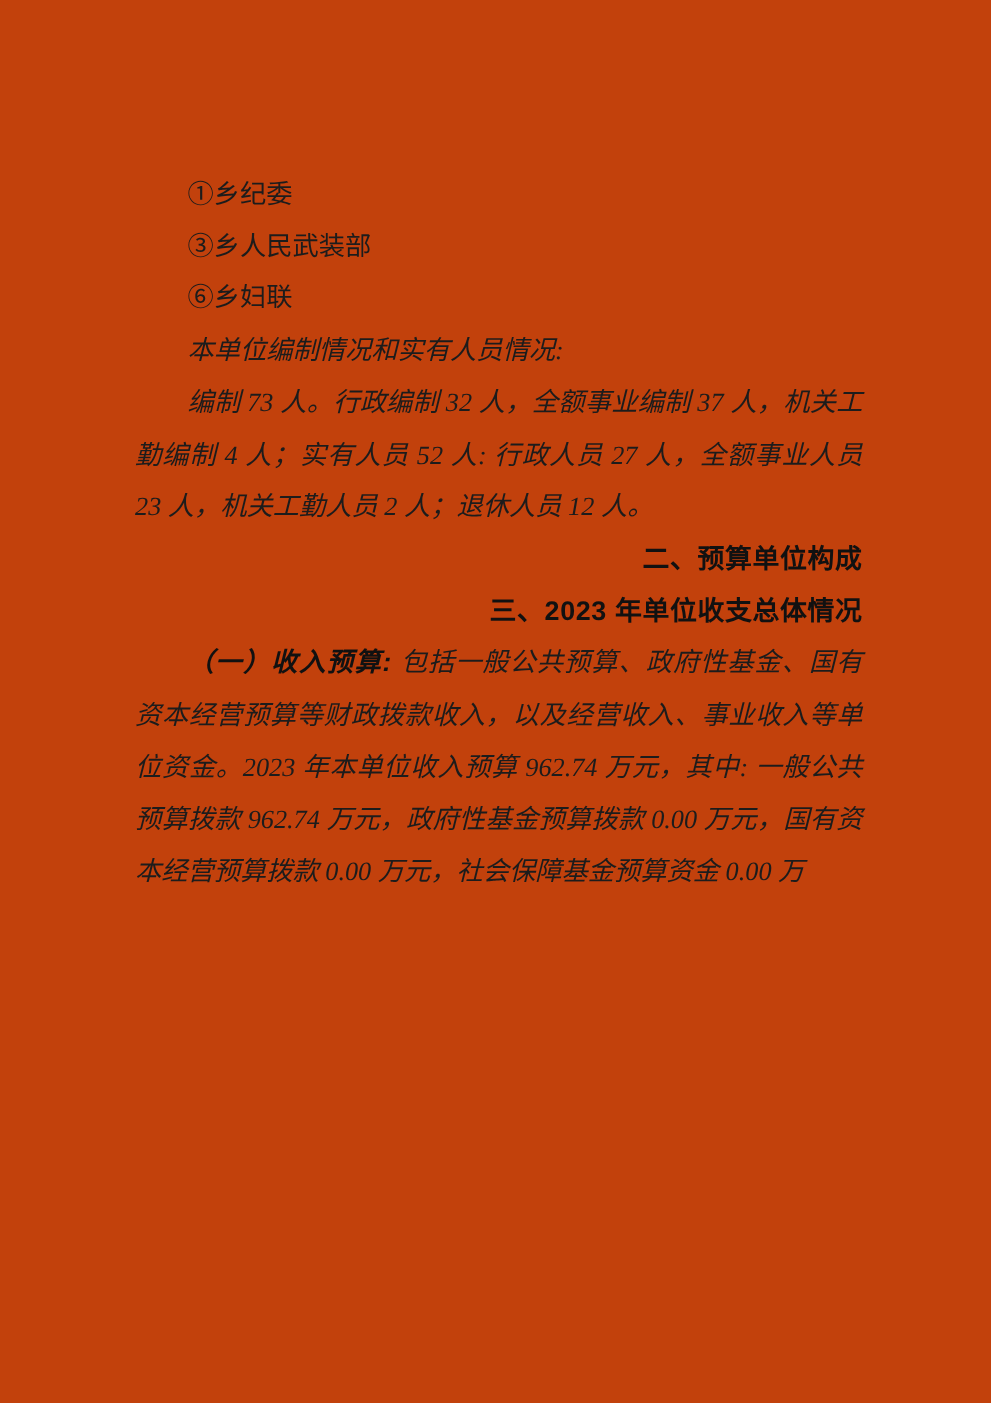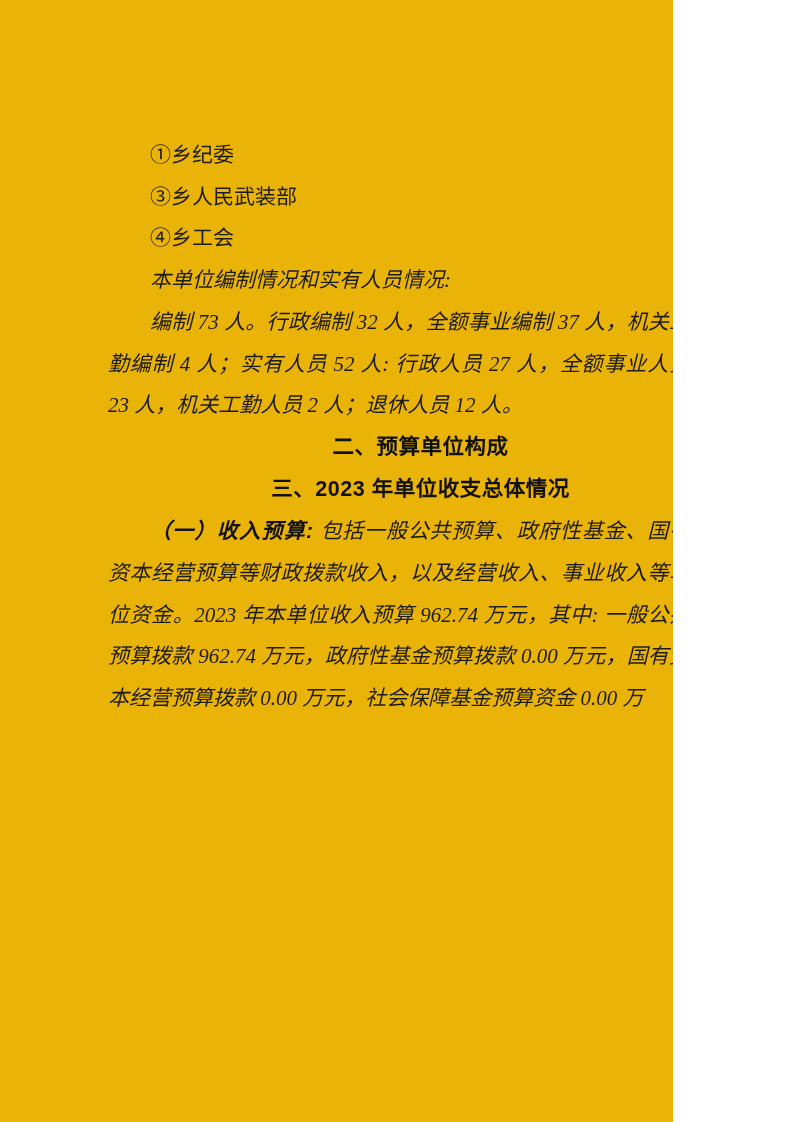--- a/index.html
+++ b/index.html
@@ -2,23 +2,23 @@
 <html lang="zh-CN"><head>
 <meta charset="utf-8">
 <style>
   html, body {
     margin: 0;
     padding: 0;
     background: #ffffff;
   }
   .page {
     position: relative;
-    width: 673px;
+    width: 793px;
     height: 1122px;
-    background: #eab308;
+    background: #c2410c;
     overflow: hidden;
     font-family: "Liberation Serif", "DejaVu Serif", serif;
     color: #1c1c1c;
   }
   .content {
     position: absolute;
     left: 108px;
     top: 135px;
     width: 582px;
     font-size: 21px;
@@ -35,40 +35,40 @@
     margin: 0;
     text-indent: 2em;
     font-style: italic;
   }
   .heading {
     margin: 0;
     text-indent: 2em;
     font-family: "Liberation Sans", "DejaVu Sans", sans-serif;
     font-weight: 700;
     font-size: 21.5px;
-    text-align: center;
+    text-align: right;
     letter-spacing: 0.5px;
     color: #111111;
   }
   .bold-lead {
     font-family: "Liberation Sans", "DejaVu Sans", sans-serif;
     font-weight: 700;
     letter-spacing: 0.5px;
     color: #111111;
   }
 </style>
 </head>
 <body>
 
 <div class="page">
   <div class="content">
 
     <p class="list-item">①乡纪委</p>
     <p class="list-item">③乡人民武装部</p>
-    <p class="list-item">④乡工会</p>
+    <p class="list-item">⑥乡妇联</p>
 
     <p class="para">本单位编制情况和实有人员情况:</p>
     <p class="para">编制 73 人。行政编制 32 人，全额事业编制 37 人，机关工勤编制 4 人；实有人员 52 人: 行政人员 27 人，全额事业人员 23 人，机关工勤人员 2 人；退休人员 12 人。</p>
 
     <h2 class="heading">二、预算单位构成</h2>
 
     <h2 class="heading">三、2023 年单位收支总体情况</h2>
     <p class="para"><span class="bold-lead">（一）收入预算: </span><span>包括一般公共预算、政府性基金、国有资本经营预算等财政拨款收入，以及经营收入、事业收入等单位资金。2023 年本单位收入预算 962.74 万元，其中: 一般公共预算拨款 962.74 万元，政府性基金预算拨款 0.00 万元，国有资本经营预算拨款 0.00 万元，社会保障基金预算资金 0.00 万</span></p>
 
   </div>

